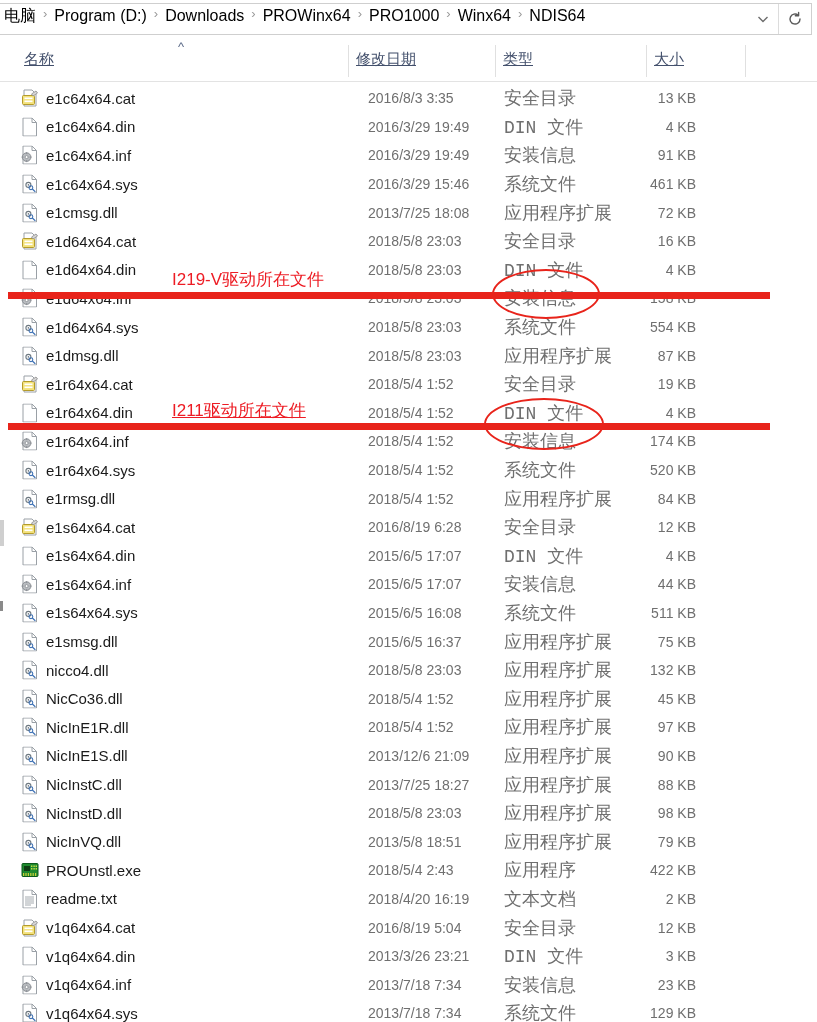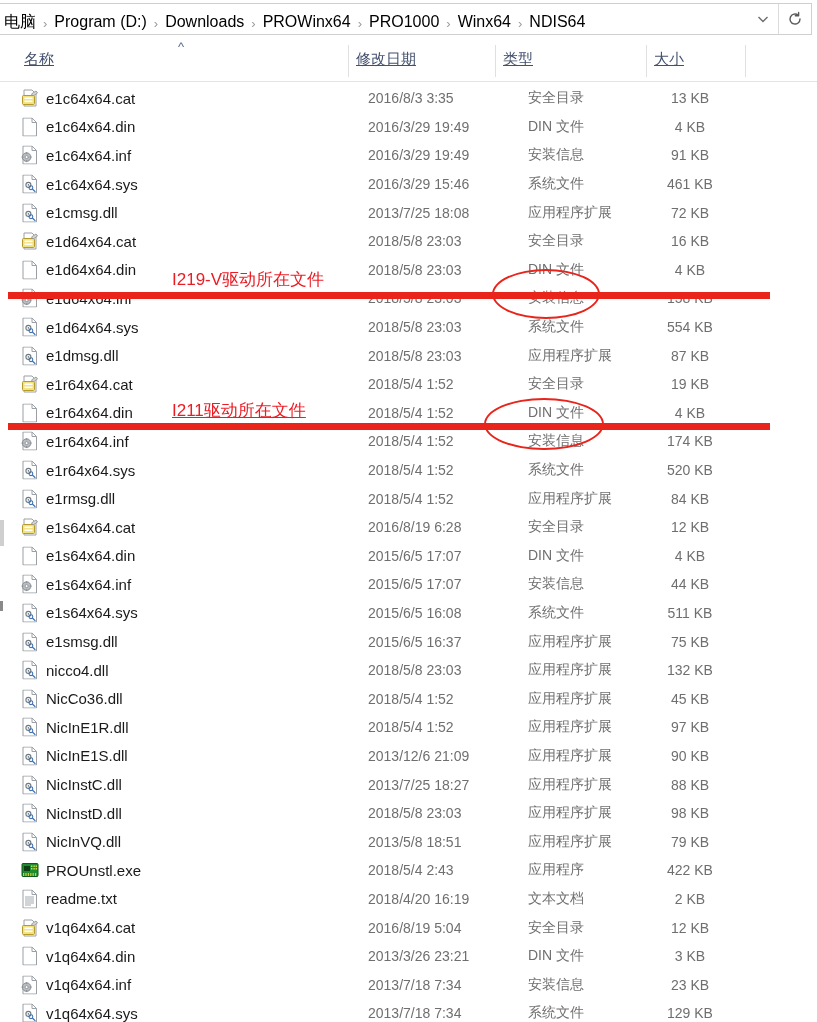--- a/index.html
+++ b/index.html
@@ -25,21 +25,21 @@
     height: 32px;
     border: 1px solid #cfcfcf;
     background: #ffffff;
     box-sizing: border-box;
     display: flex;
     align-items: center;
   }
   #crumbs {
     flex: 1 1 auto;
     display: flex;
-    align-items: flex-end;
+    align-items: flex-start;
     height: 100%;
     padding-left: 2px;
     overflow: hidden;
     white-space: nowrap;
   }
   .crumb {
     font-size: 16px;
     color: #000;
     padding: 2px 3px;
     line-height: 20px;
@@ -134,30 +134,31 @@
   }
   .cell-date {
     position: absolute;
     left: 368px;
     font-size: 14px;
     color: #6f6f6f;
     white-space: nowrap;
   }
   .cell-type {
     position: absolute;
-    left: 528px;
-    font-size: 14px;
+    left: 504px;
+    font-size: 18px;
     color: #6f6f6f;
     white-space: nowrap;
+    font-family: Liberation Mono, monospace;
   }
   .cell-size {
     position: absolute;
-    left: 646px;
+    left: 608px;
     width: 88px;
-    text-align: center;
+    text-align: right;
     font-size: 14px;
     color: #6f6f6f;
     white-space: nowrap;
   }
 
   
   .ico { display: block; width: 18px; height: 19px; }
 
   
   .ann-line {

